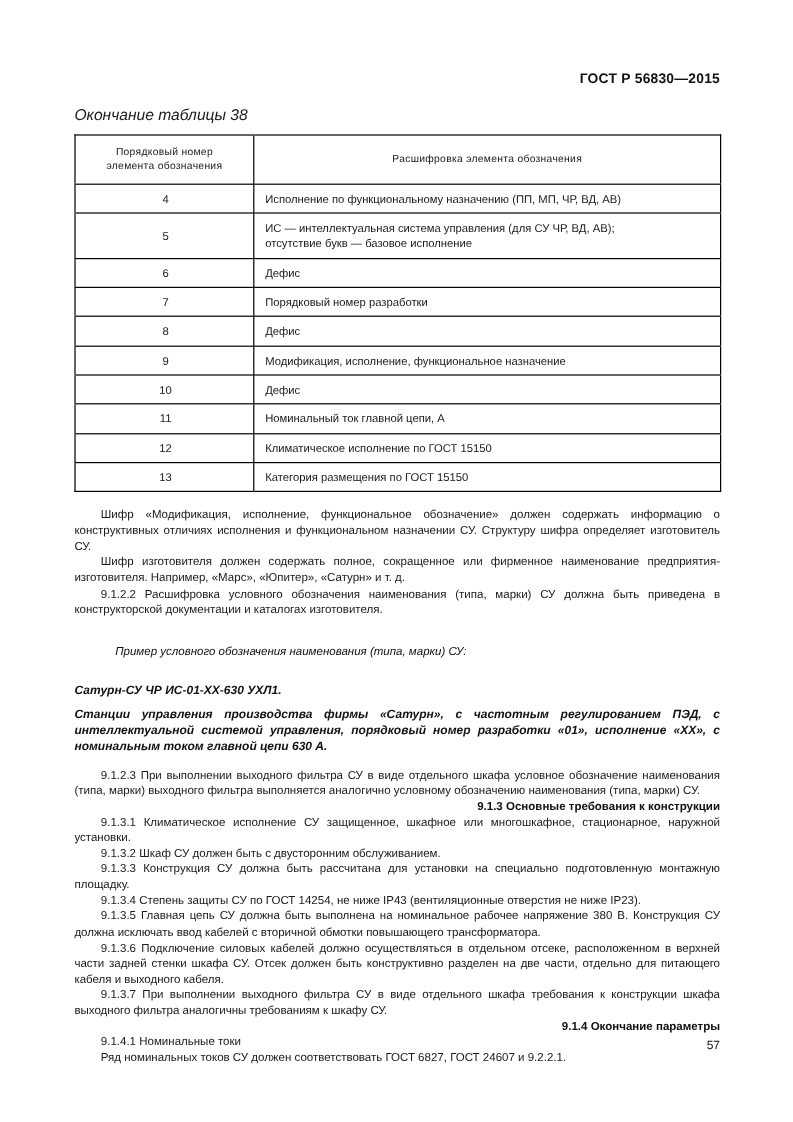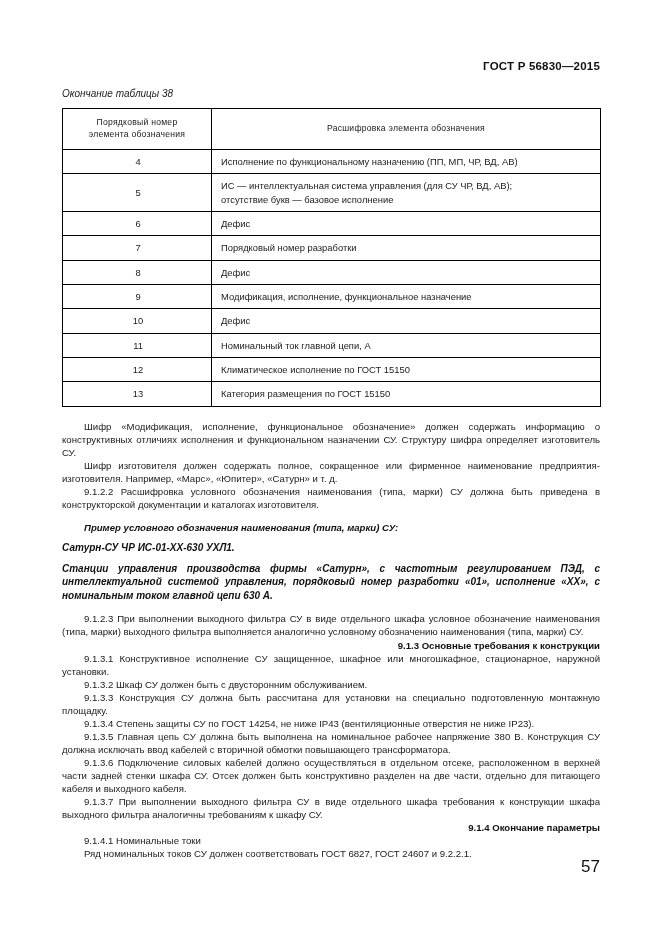--- a/index.html
+++ b/index.html
@@ -43,21 +43,21 @@
 
   
   .content {
     position: absolute;
     top: 88px;
     left: 62px;
     width: 538px;
   }
 
   .table-caption {
-    font-size: 10px;
+    font-size: 13px;
     font-style: italic;
     color: #1a1a1a;
     margin: 0 0 8px 0;
     line-height: 1.2;
   }
 
   
   table.spec-table {
     border-collapse: collapse;
     width: 538px;
@@ -121,23 +121,23 @@
     font-weight: bold;
     line-height: 1.36;
     margin: 0;
     text-indent: 22px;
     text-align: right;
     color: #111;
   }
   p.ital {
     font-size: 9.6px;
     font-style: italic;
-    font-weight: bold;
-    line-height: 1.36;
-    margin: 0;
+    font-weight: normal;
+    line-height: 1.36;
+    margin: 12px;
     text-indent: 22px;
     text-align: left;
     color: #111;
   }
   p.ital-block {
     font-size: 10px;
     font-style: italic;
     font-weight: bold;
     line-height: 1.36;
     margin: 0;
@@ -146,21 +146,21 @@
     color: #111;
   }
   .gap-s { height: 7px; }
   .gap-m { height: 10px; }
 
   
   .page-number {
     position: absolute;
     bottom: 58px;
     right: 61px;
-    font-size: 17px;
+    font-size: 10px;
     color: #111;
     font-weight: normal;
   }
 </style>
 </head>
 <body>
 
 <div class="page">
 
   <div class="doc-header">
@@ -238,21 +238,21 @@
       <div class="gap-m"></div>
       <p class="ital">Пример условного обозначения наименования (типа, марки) СУ:</p>
       <div class="gap-s"></div>
       <p class="ital-block">Сатурн-СУ ЧР ИС-01-ХХ-630 УХЛ1.</p>
       <div class="gap-s"></div>
       <p class="ital-block">Станции управления производства фирмы «Сатурн», с частотным регулированием ПЭД, с интеллектуальной системой управления, порядковый номер разработки «01», исполнение «ХХ», с номинальным током главной цепи 630 А.</p>
       <div class="gap-m"></div>
 
       <p class="para">9.1.2.3 При выполнении выходного фильтра СУ в виде отдельного шкафа условное обозначение наименования (типа, марки) выходного фильтра выполняется аналогично условному обозначению наименования (типа, марки) СУ.</p>
       <p class="heading">9.1.3 Основные требования к конструкции</p>
-      <p class="para">9.1.3.1 Конструктивное исполнение СУ защищенное, шкафное или многошкафное, стационарное, наружной установки.</p>
+      <p class="para">9.1.3.1 Климатическое исполнение СУ защищенное, шкафное или многошкафное, стационарное, наружной установки.</p>
       <p class="para">9.1.3.2 Шкаф СУ должен быть с двусторонним обслуживанием.</p>
       <p class="para">9.1.3.3 Конструкция СУ должна быть рассчитана для установки на специально подготовленную монтажную площадку.</p>
       <p class="para">9.1.3.4 Степень защиты СУ по ГОСТ 14254, не ниже IP43 (вентиляционные отверстия не ниже IP23).</p>
       <p class="para">9.1.3.5 Главная цепь СУ должна быть выполнена на номинальное рабочее напряжение 380 В. Конструкция СУ должна исключать ввод кабелей с вторичной обмотки повышающего трансформатора.</p>
       <p class="para">9.1.3.6 Подключение силовых кабелей должно осуществляться в отдельном отсеке, расположенном в верхней части задней стенки шкафа СУ. Отсек должен быть конструктивно разделен на две части, отдельно для питающего кабеля и выходного кабеля.</p>
       <p class="para">9.1.3.7 При выполнении выходного фильтра СУ в виде отдельного шкафа требования к конструкции шкафа выходного фильтра аналогичны требованиям к шкафу СУ.</p>
       <p class="heading">9.1.4 Окончание параметры</p>
       <p class="para">9.1.4.1 Номинальные токи</p>
       <p class="para">Ряд номинальных токов СУ должен соответствовать ГОСТ 6827, ГОСТ 24607 и 9.2.2.1.</p>
 

